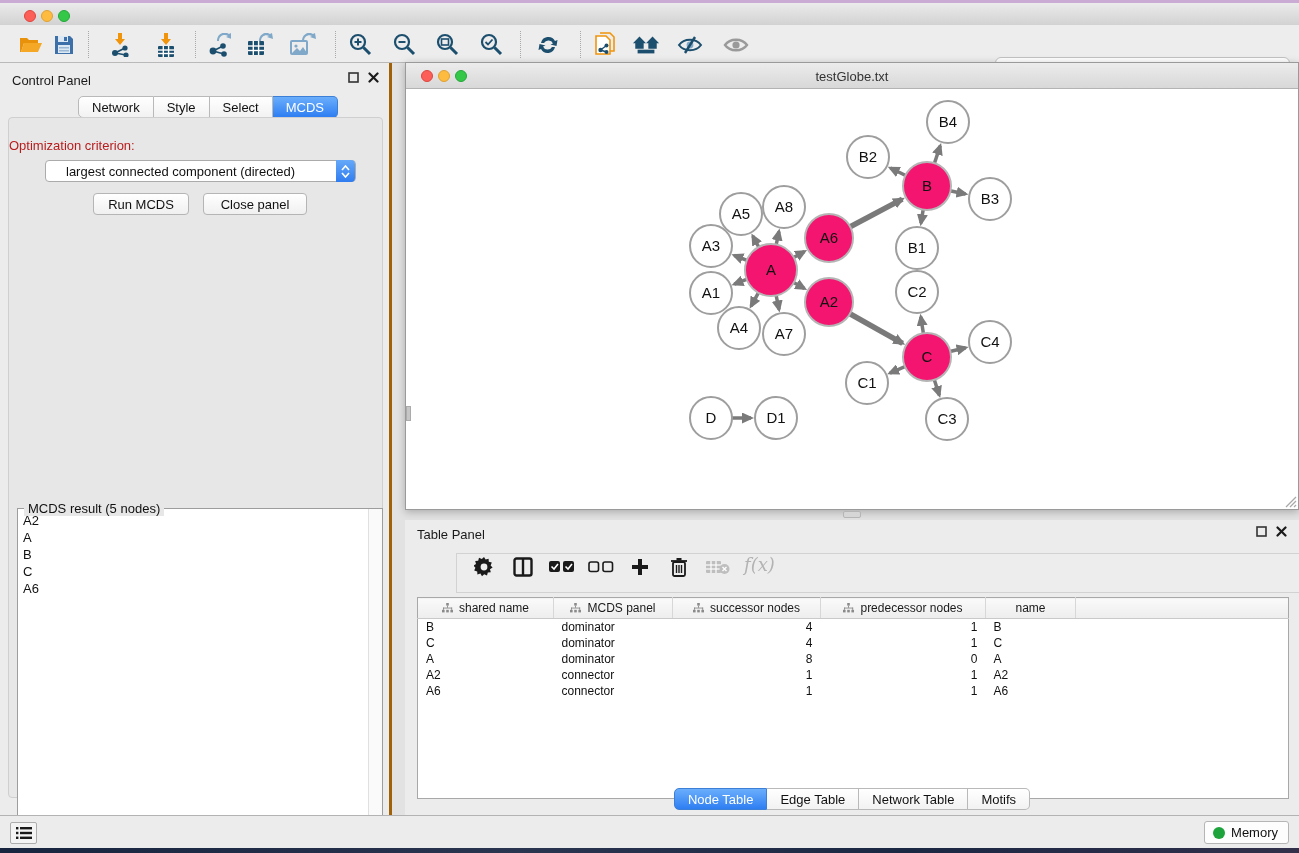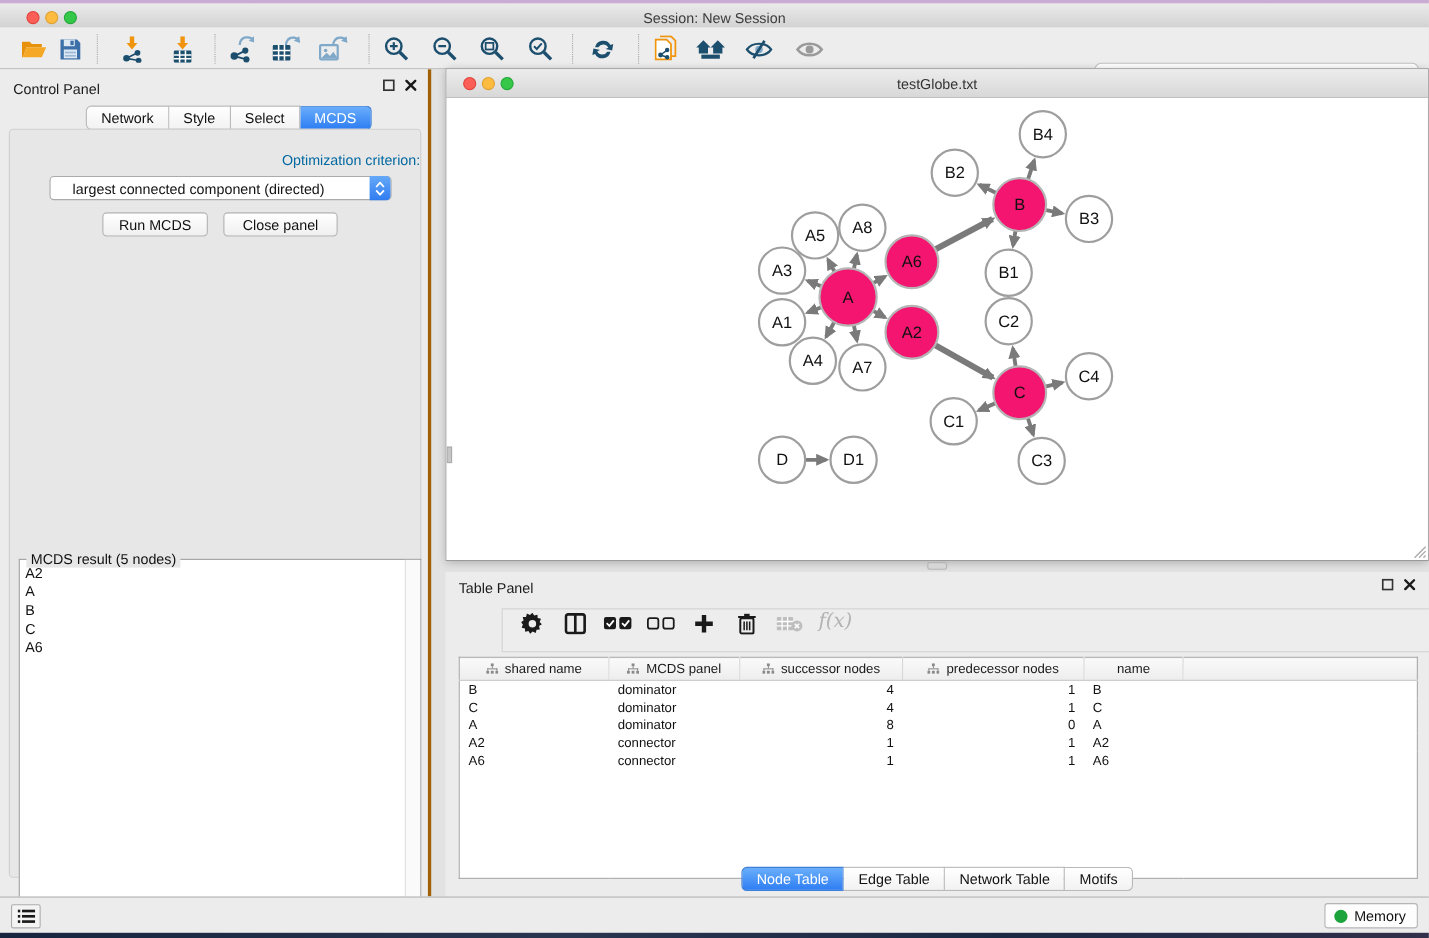--- a/index.html
+++ b/index.html
@@ -29,21 +29,21 @@
   
   .control-panel { left:0; top:63px; width:392px; height:752px; background:#ececec; border-right:3px solid #a16207; }
   .panel-title { font-size:13px; color:#1a1a1a; }
   .win-btns { display:flex; gap:9px; align-items:center; }
   .tabs-row { display:flex; }
   .tabbtn { height:22px; padding:0 13px; background:linear-gradient(#ffffff,#f2f2f2); border:1px solid #b9b9b9; border-left:none; font-size:13px; color:#111; display:flex; align-items:center; cursor:pointer; }
   .tabbtn:first-child { border-left:1px solid #b9b9b9; border-radius:5px 0 0 5px; }
   .tabbtn:last-child { border-radius:0 5px 5px 0; }
   .tabbtn.sel { background:linear-gradient(#6aaefb,#2e7ef3); color:#fff; border-color:#3c7fd6; }
   .cp-content { left:8px; top:117px; width:375px; height:681px; background:#e7e7e7; border:1px solid #cfcfcf; border-radius:4px; }
-  .opt-label { width:100%; text-align:right; top:20px; font-size:13px; color:#0369a1; }
+  .opt-label { width:100%; text-align:left; top:20px; font-size:13px; color:#b91c1c; }
   .dropdown { left:36px; top:42px; width:311px; height:22px; background:#fff; border:1px solid #ababab; border-radius:4px; font-size:13px; color:#111; display:flex; align-items:center; padding-left:20px; cursor:pointer; }
   .dd-stepper { position:absolute; right:0; top:-1px; width:19px; height:22px; border-radius:0 4px 4px 0; background:linear-gradient(#66a9f9,#2f7cf0); display:flex; flex-direction:column; align-items:center; justify-content:center; gap:1px; }
   .dd-stepper svg { display:block; }
   .btn { height:22px; background:linear-gradient(#ffffff,#f0f0f0); border:1px solid #b5b5b5; border-radius:4px; font-size:13px; color:#111; display:flex; align-items:center; justify-content:center; cursor:pointer; }
   .groupbox { left:8px; top:343px; width:366px; height:335px; border:1px solid #9d9d9d; background:#fff;margin-top:47px; }
   .gb-legend { position:absolute; left:6px; top:-8px; background:#e7e7e7; padding:0 4px; font-size:13px; color:#111; }
   .gb-list { position:absolute; left:1px; top:3px; right:15px; bottom:1px; overflow:hidden; }
   .gb-item { font-size:13px; color:#111; padding:1px 0 1px 4px; line-height:15px; cursor:default; }
   .gb-scroll { position:absolute; right:0; top:0; width:14px; height:100%; background:#fafafa; border-left:1px solid #e0e0e0; }
 
@@ -82,21 +82,20 @@
   .xicon line { stroke:#1a1a1a; stroke-width:2.2; stroke-linecap:round; }
   .sqicon rect { fill:none; stroke:#333; stroke-width:1.6; }
 </style>
 </head>
 <body>
 
 <div class="abs titlebar">
   <div class="abs tl red"></div>
   <div class="abs tl yel"></div>
   <div class="abs tl grn"></div>
-  <div class="abs app-title">Session: New Session</div>
 </div>
 
 <div class="abs toolbar">
   <div class="abs tbicon" style="left:17px">
     <svg width="24" height="20" viewBox="0 0 24 20">
         <path d="M1 3 h7 l2 2 h9 v3 H5 L2 17 H1 z" fill="#e8920c"></path>
         <path d="M5 8 h18 l-4 9 H2 z" fill="#f4a825"></path>
       </svg>
   </div>
   <div class="abs tbicon" style="left:50px">

